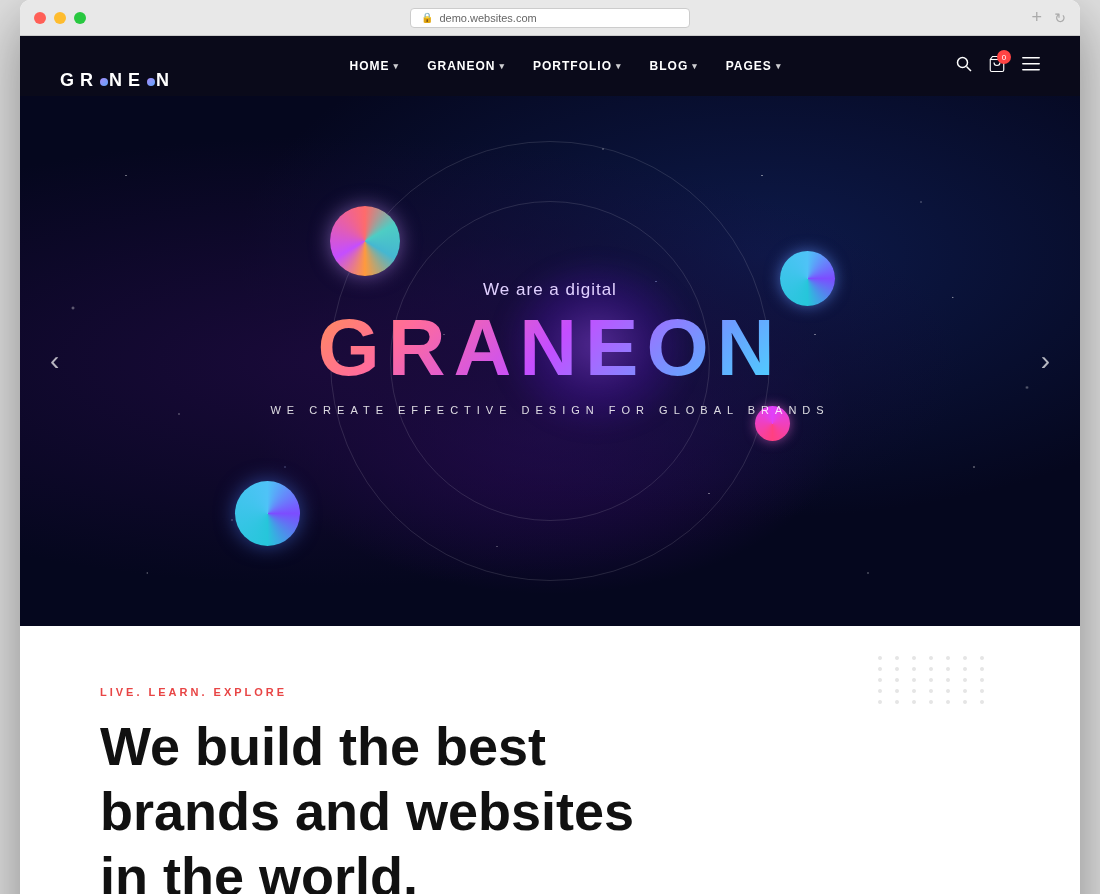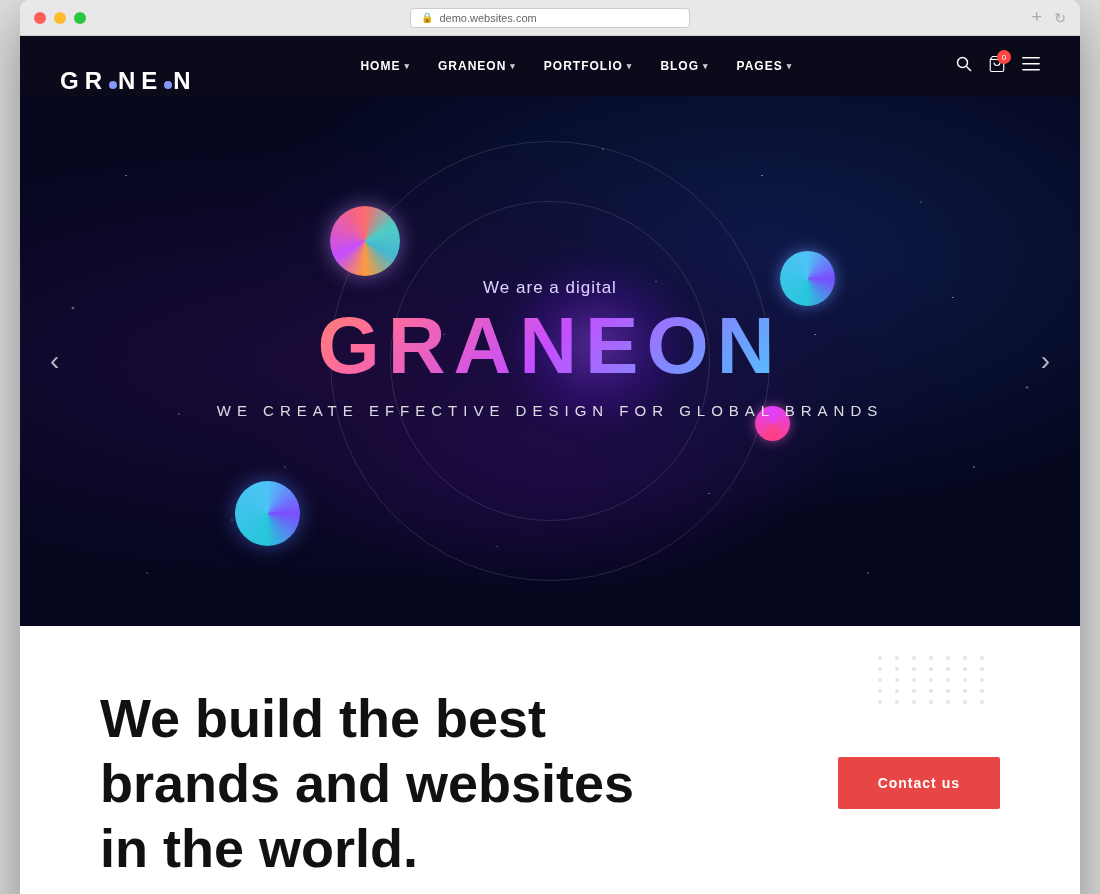--- a/index.html
+++ b/index.html
@@ -64,21 +64,21 @@
     .navbar {
       background: #0a0a1a;
       padding: 0 40px;
       height: 60px;
       display: flex;
       align-items: center;
       justify-content: space-between;
     }
     .nav-logo {
       color: #fff;
-      font-size: 24px;
+      font-size: 18px;
       font-weight: 700;
       letter-spacing: 6px;
       text-transform: uppercase;
       margin-top: 29px;
     }
     .nav-logo .dot {
       display: inline-block;
       width: 8px;
       height: 8px;
       background: linear-gradient(135deg, #a78bfa, #60a5fa);
@@ -222,21 +222,21 @@
       -webkit-background-clip: text;
       -webkit-text-fill-color: transparent;
       background-clip: text;
       letter-spacing: 8px;
       line-height: 1;
       margin-bottom: 16px;
       text-transform: uppercase;
     }
     .hero-tagline {
       color: rgba(255,255,255,0.85);
-      font-size: 15px;
+      font-size: 11px;
       letter-spacing: 6px;
       text-transform: uppercase;
       margin-bottom: 32px;
       text-align: right;
     }
     .hero-btn {
       background: #e84545;
       color: #fff;
       border: none;
       padding: 14px 36px;
@@ -450,25 +450,23 @@
       <div class="hero-content">
         <p class="hero-subtitle">We are a digital</p>
         <h1 class="hero-title">GRANEON</h1>
         <p class="hero-tagline">WE CREATE EFFECTIVE DESIGN FOR GLOBAL BRANDS</p>
       </div>
     </section>
 
     <div class="section-below-wrapper">
       <div class="section-below">
         <div class="section-text">
+          <p class="section-eyebrow">LIVE. LEARN. EXPLORE</p>
           <h2 class="section-headline">We build the best brands and websites in the world.</h2>
         </div>
-        <button class="contact-btn">
-          <span>Contact us</span>
-        </button>
       </div>
 
       <div style="position:absolute;right:90px;top:30px;display:grid;grid-template-columns:repeat(7,10px);gap:7px;opacity:0.25;">
         <div style="width:4px;height:4px;background:#999;border-radius:50%;"></div>
         <div style="width:4px;height:4px;background:#999;border-radius:50%;"></div>
         <div style="width:4px;height:4px;background:#999;border-radius:50%;"></div>
         <div style="width:4px;height:4px;background:#999;border-radius:50%;"></div>
         <div style="width:4px;height:4px;background:#999;border-radius:50%;"></div>
         <div style="width:4px;height:4px;background:#999;border-radius:50%;"></div>
         <div style="width:4px;height:4px;background:#999;border-radius:50%;"></div>

